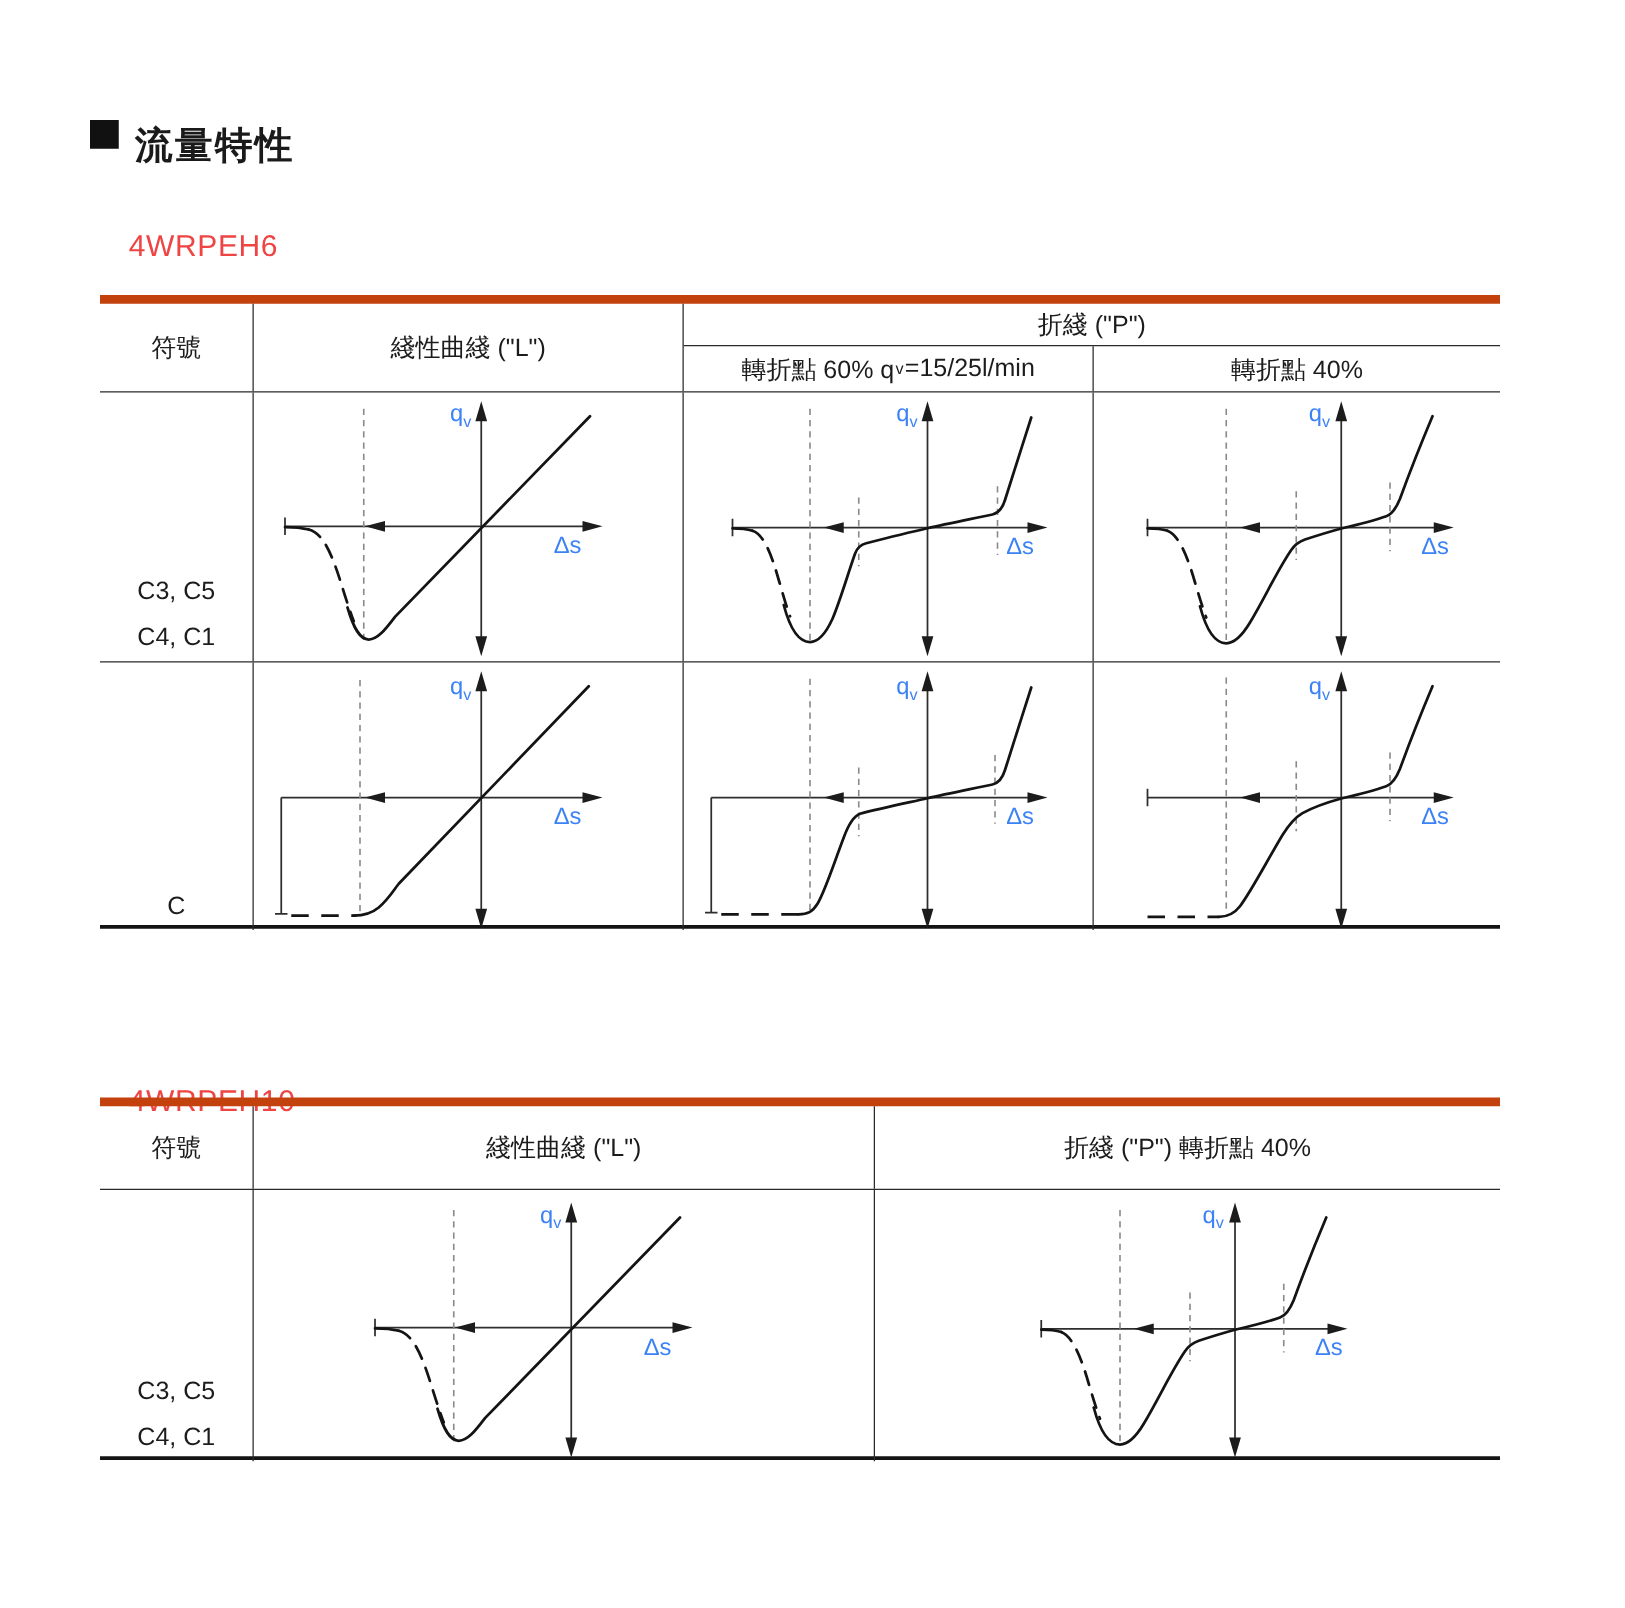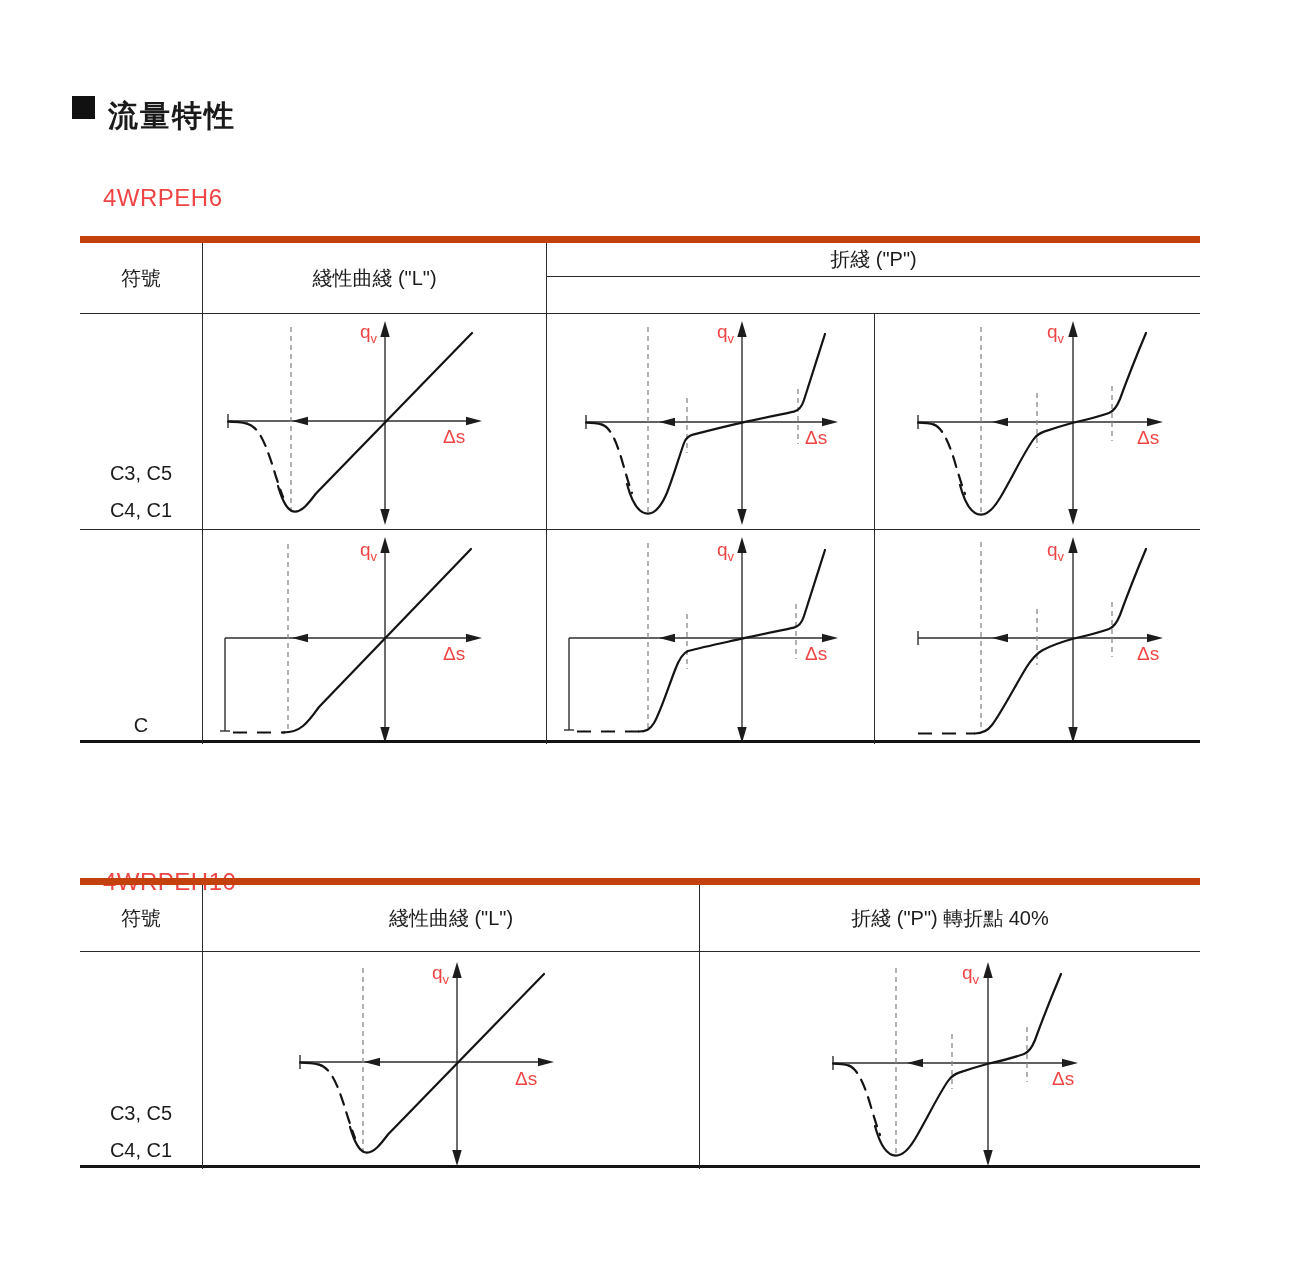--- a/index.html
+++ b/index.html
@@ -35,21 +35,21 @@
   .trow{display:flex}
   #t1r1{height:216px;border-bottom:1px solid #2a2a2a}
   #t1r2{height:214px}
   #t2r1{height:217px}
 
   .sc{display:flex;flex-direction:column;align-items:center;justify-content:flex-end;font-size:20px;line-height:37px;color:#1c1c1c}
   .gc{position:relative}
   .graph{position:absolute;left:0;top:0;width:100%;height:100%}
   .graph svg{position:absolute;left:0;top:0}
 
-  .glbl{position:absolute;font-size:19px;color:#ef4444;white-space:nowrap;line-height:1}
+  .glbl{position:absolute;font-size:19px;color:#3b82f6;white-space:nowrap;line-height:1}
   .glbl sub{font-size:13px}
 
   .ax{stroke:#2e2e2e;stroke-width:1.4;fill:none}
   .ah{fill:#1c1c1c;stroke:none}
   .cv{stroke:#141414;stroke-width:2.2;fill:none;stroke-linecap:round}
   .cvd{stroke:#141414;stroke-width:2.2;fill:none;stroke-linecap:round;stroke-dasharray:11 8}
   .bd{stroke:#141414;stroke-width:2.2;fill:none;stroke-linecap:butt;stroke-dasharray:14 10}
   .gd{stroke:#8a8a8a;stroke-width:1.3;fill:none;stroke-dasharray:5 4}
 </style>
 </head>
@@ -63,20 +63,28 @@
   </div>
 
   <div class="model" id="model1">4WRPEH6</div>
 
   <div class="tbl" id="t1">
     <div class="thead">
       <div class="hc w-sym">符號</div>
       <div class="hc w-lin">綫性曲綫 ("L")</div>
       <div class="p-wrap">
         <div class="hc p-top">折綫 ("P")</div>
+        <div class="p-subs">
+          <div class="hc w-p60">
+              <span>轉折點 60% q</span>
+              <sub>v</sub>
+              <span>=15/25l/min</span>
+            </div>
+          <div class="hc w-p40">轉折點 40%</div>
+        </div>
       </div>
     </div>
 
     <div class="trow" id="t1r1">
       <div class="sc w-sym">
         <div>C3, C5</div>
         <div>C4, C1</div>
       </div>
       <div class="gc w-lin">
           <div class="graph">

